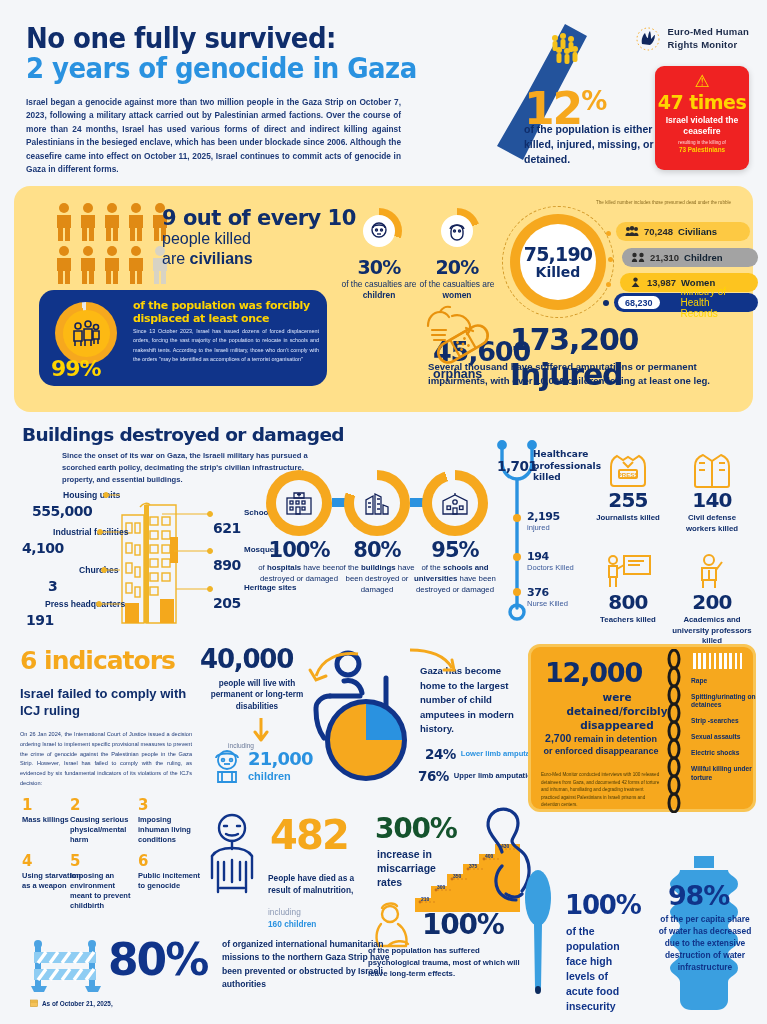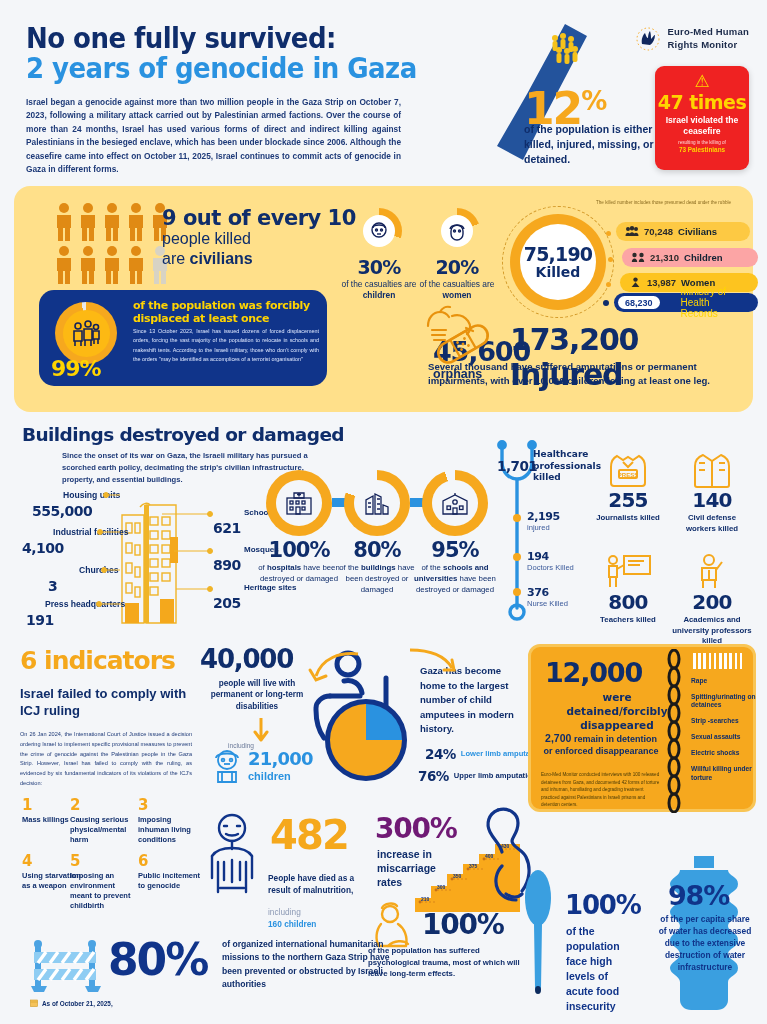--- a/index.html
+++ b/index.html
@@ -175,21 +175,21 @@
 
   
   .body-ico { position: absolute; left: 198px; top: 812px; width: 68px; height: 92px; }
   .m482 { position: absolute; left: 270px; top: 812px; font-size: 40px; font-weight: 800; color: #f5a81c;
           font-family: "DejaVu Sans", sans-serif; letter-spacing: -1.8px; }
   .m-l { position: absolute; left: 268px; top: 872px; width: 95px; font-size: 8.3px; font-weight: 800;
          color: #0f2d6b; line-height: 1.45; }
   .m-inc { position: absolute; left: 268px; top: 907px; font-size: 8.3px; color: #8d9ab5; }
   .m-ch { position: absolute; left: 268px; top: 919px; font-size: 8.3px; font-weight: 800; color: #2a92e0; }
 
-  .mis-n { position: absolute; left: 375px; top: 812px; font-size: 28px; font-weight: 800; color: #701a75;
+  .mis-n { position: absolute; left: 375px; top: 812px; font-size: 28px; font-weight: 800; color: #14532d;
            font-family: "DejaVu Sans", sans-serif; letter-spacing: -1.2px; }
   .mis-l { position: absolute; left: 377px; top: 848px; width: 80px; font-size: 10.5px; font-weight: 800;
            color: #0f2d6b; line-height: 1.32; }
   .mstep { position: absolute; left: 415px; top: 840px; width: 105px; height: 72px; }
 
   .trauma-ico { position: absolute; left: 368px; top: 898px; width: 54px; height: 54px; }
   .t100 { position: absolute; left: 422px; top: 908px; font-size: 28px; font-weight: 800; color: #0f2d6b;
           font-family: "DejaVu Sans", sans-serif; letter-spacing: -1.2px; }
   .t100-l { position: absolute; left: 368px; top: 945px; width: 160px; font-size: 7.8px; line-height: 1.5;
             color: #0f2d6b; font-weight: 600; }
@@ -437,21 +437,21 @@
             <circle cx="7" cy="2.3" r="2.2"></circle>
             <circle cx="11" cy="3" r="2"></circle>
             <path d="M0.5 10c0-2 1.2-3.2 2.5-3.2S5.5 8 5.5 10zM4.2 10c0-2.4 1.3-3.8 2.8-3.8S9.8 7.6 9.8 10zM8.5 10c0-2 1.2-3.2 2.5-3.2S13.5 8 13.5 10z"></path>
           </g>
         </svg>
       <span class="num">70,248</span>
       <span class="lbl">Civilians</span>
     </div>
 
     <div class="kdot" style="left:108px;top:57px;"></div>
-    <div class="kpill" style="left:122px;top:48px;width:136px;background:#fca5a5;">
+    <div class="kpill" style="left:122px;top:48px;width:136px;background:#a3a3a3;">
       <svg width="14" height="11" viewBox="0 0 14 11">
           <g fill="#2b2b2b">
             <circle cx="3.5" cy="3" r="2.2"></circle>
             <circle cx="10.5" cy="3" r="2.2"></circle>
             <path d="M0.8 10c0-2.3 1.3-3.6 2.7-3.6S6.2 7.7 6.2 10zM7.8 10c0-2.3 1.3-3.6 2.7-3.6S13.2 7.7 13.2 10z"></path>
           </g>
         </svg>
       <span class="num">21,310</span>
       <span class="lbl">Children</span>
     </div>

